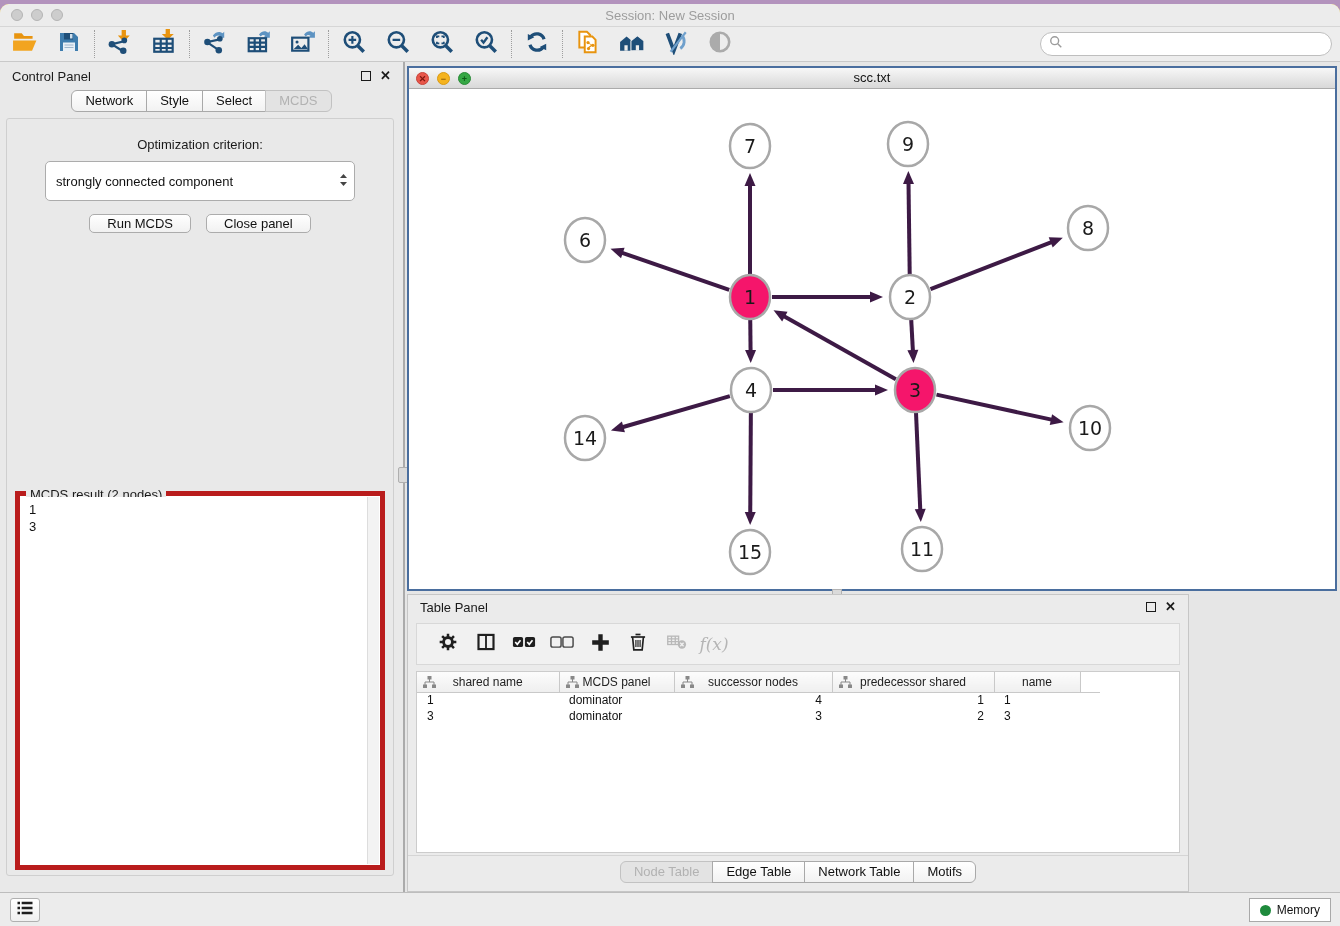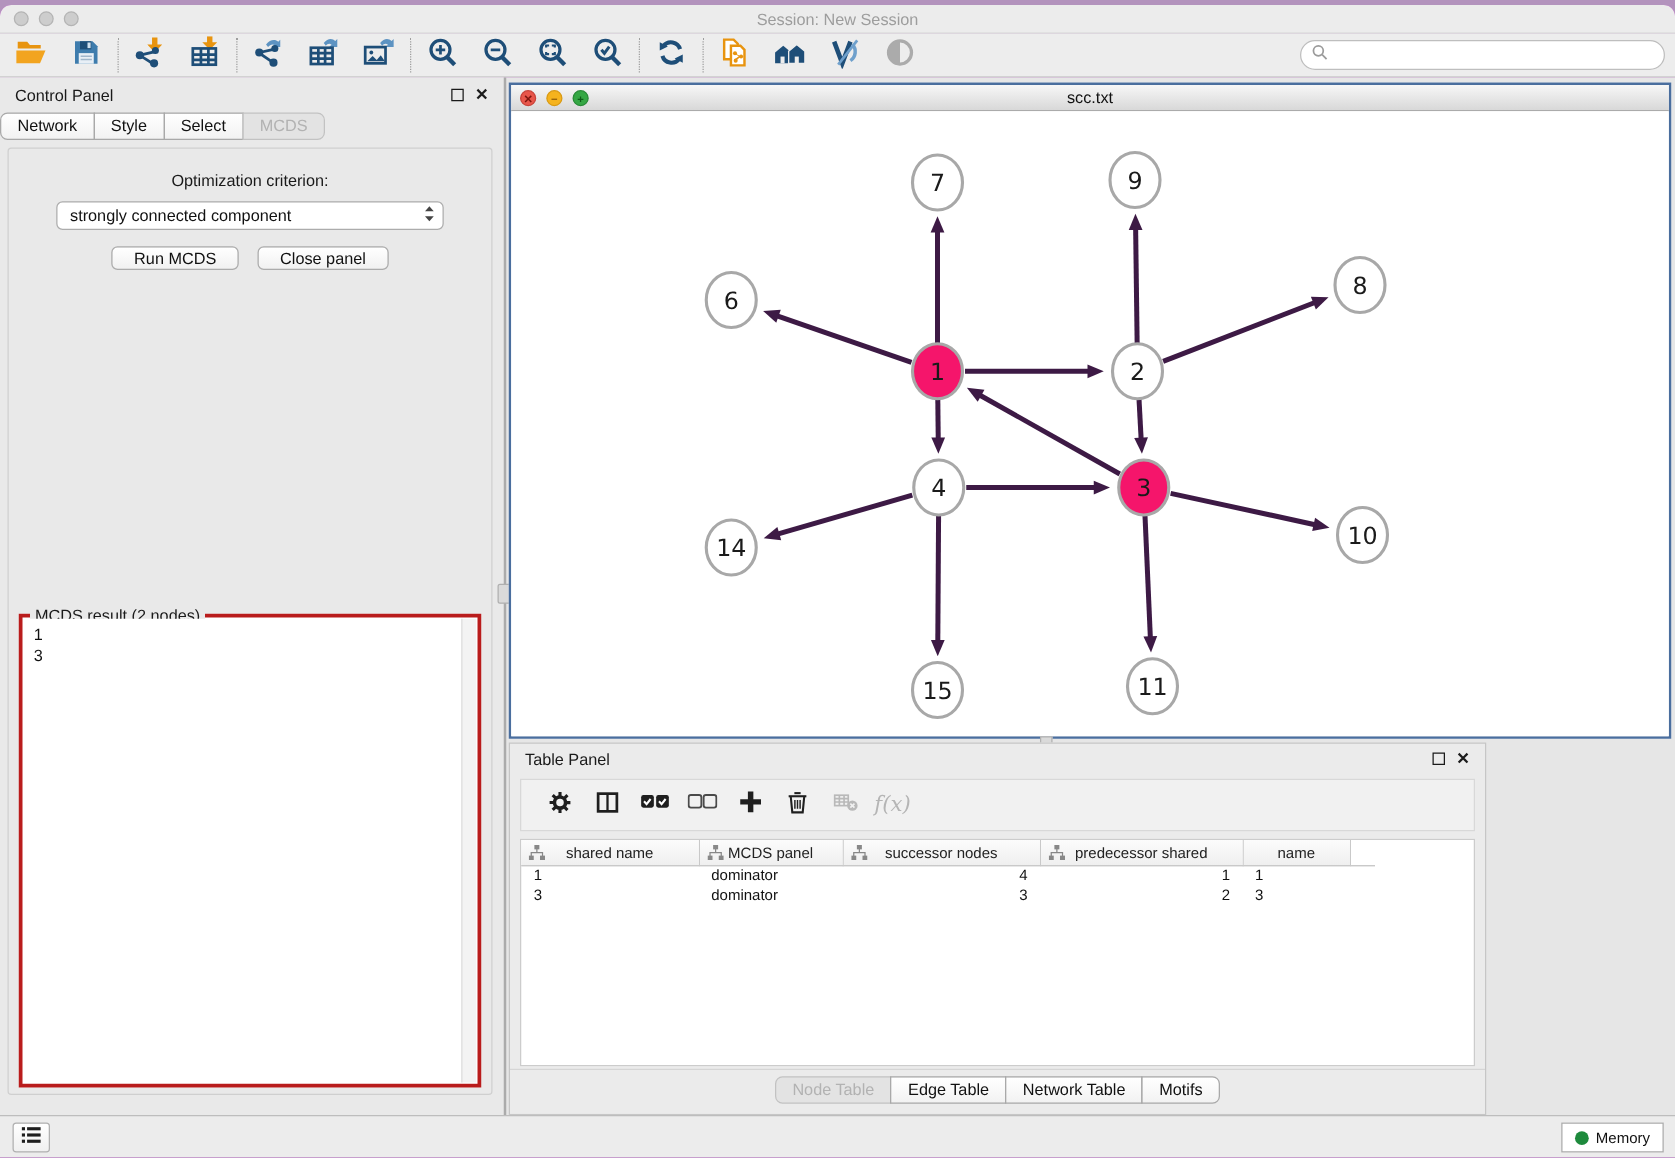--- a/index.html
+++ b/index.html
@@ -1,19 +1,19 @@
 <!DOCTYPE html>
 <html><head>
 <meta charset="utf-8">
 <style>
   * { margin:0; padding:0; box-sizing:border-box; }
   html,body { width:1340px; height:926px; }
   body { font-family:"Liberation Sans", sans-serif; background:#B393BD; position:relative; overflow:hidden; }
 
-  .chrome { position:absolute; top:4px; left:0; right:0; bottom:0; background:#a21caf; border-radius:9px 9px 0 0; overflow:hidden; }
+  .chrome { position:absolute; top:4px; left:0; right:0; bottom:0; background:#fde047; border-radius:9px 9px 0 0; overflow:hidden; }
 
   
   .titlebar { position:relative; height:23px; background:#ECECEC; border-bottom:1px solid #D6D6D6; }
   .lights { position:absolute; left:11px; top:5px; display:flex; gap:8px; }
   .light { width:12px; height:12px; border-radius:50%; background:#CDCDCD; border:1px solid #B4B4B4; font-size:8px; line-height:10px; text-align:center; color:transparent; }
   .tb-title { text-align:center; font-size:13px; color:#9D9D9D; line-height:23px; }
 
   
   .toolbar { position:absolute; top:23px; left:0; right:0; height:35px; background:#EDEDED; border-bottom:1px solid #C9C9C9; display:flex; align-items:center; padding:0 8px; }
   .tb-btn { width:34px; height:30px; display:flex; align-items:center; justify-content:center; cursor:default; flex:none; }
@@ -27,32 +27,32 @@
   .v-divider { position:absolute; left:403px; top:0; bottom:0; width:2px; background:#ABABAB; }
   .v-grip { position:absolute; left:398px; top:405px; width:11px; height:16px; background:#DADADA; border:1px solid #AFAFAF; border-radius:2px; }
 
   
   .control-panel { position:absolute; left:0; top:0; width:403px; bottom:0; background:#E9E9E9; }
   .cp-header { height:28px; display:flex; align-items:center; padding:0 12px; }
   .cp-title { font-size:13px; color:#1A1A1A; }
   .panel-ctl { margin-left:auto; display:flex; gap:9px; align-items:center; }
   .float-ico { width:10px; height:10px; border:1.5px solid #1A1A1A; display:inline-block; }
   .close-ico { font-size:13px; font-weight:bold; color:#1A1A1A; line-height:10px; }
-  .cp-tabs { display:flex; height:22px; }
+  .cp-tabs { display:flex; justify-content:center; height:22px; }
   .seg { padding:2px 13px 0; background:linear-gradient(#FFFFFF,#F2F2F2); border:1px solid #A9A9A9; margin-left:-1px; font-size:13px; color:#111; height:22px; cursor:default; }
   .seg:first-child { border-radius:6px 0 0 6px; margin-left:0; }
   .seg:last-child { border-radius:0 6px 6px 0; }
   .seg.active { background:#E3E3E3; color:#B2B2B2; border-color:#C2C2C2; }
   .cp-body { position:absolute; left:6px; right:9px; top:56px; bottom:16px; background:#E9E9E9; border:1px solid #CFCFCF; border-radius:3px; }
   .opt-label { margin-top:18px; text-align:center; font-size:13px; color:#1A1A1A; }
-  .dropdown { margin:9px auto 0; width:310px; height:23px; background:#FFF; border:1px solid #ACACAC; border-radius:5px; display:flex; align-items:center; padding:0 6px 0 10px; font-size:13px; color:#111; }
+  .dropdown { margin:9px auto 0; width:310px; height:40px; background:#FFF; border:1px solid #ACACAC; border-radius:5px; display:flex; align-items:center; padding:0 6px 0 10px; font-size:13px; color:#111; }
   .dropdown .dd-label { flex:1; }
   .btn-row { margin-top:13px; display:flex; justify-content:center; gap:15px; }
   .push-btn { height:19px; padding:0 17px; font-size:13px; color:#111; background:linear-gradient(#FFFFFF,#F1F1F1); border:1px solid #ACACAC; border-radius:5px; cursor:default; }
-  .result-fs { position:absolute; left:8px; right:8px; top:372px; bottom:5px; border:3px solid #b91c1c; background:#FFF; }
+  .result-fs { position:absolute; left:8px; right:8px; top:372px; bottom:5px; border:5px solid #b91c1c; background:#FFF; }
   .result-legend { position:absolute; top:-9px; left:6px; background:#E9E9E9; padding:0 4px; font-size:13px; color:#1A1A1A; }
   .result-view { position:absolute; inset:1px 13px 1px 1px; background:#FFF; overflow:hidden; }
   .result-view pre { font-family:"Liberation Sans", sans-serif; font-size:13px; line-height:17px; padding:4px 0 0 8px; color:#111; }
   .result-scroll { position:absolute; top:1px; bottom:1px; right:1px; width:12px; background:#F3F3F3; border-left:1px solid #DDD; }
 
   
   .net-frame { position:absolute; left:407px; top:4px; width:930px; height:525px; border:2px solid #4A6E9E; background:#FFF; }
   .net-titlebar { position:relative; height:21px; background:linear-gradient(#F7F7F7,#D8D8D8); border-bottom:1px solid #ABABAB; }
   .net-lights { position:absolute; left:7px; top:4px; display:flex; gap:8px; }
   .nlight { width:13px; height:13px; border-radius:50%; font-size:9px; font-weight:bold; text-align:center; line-height:12px; }

